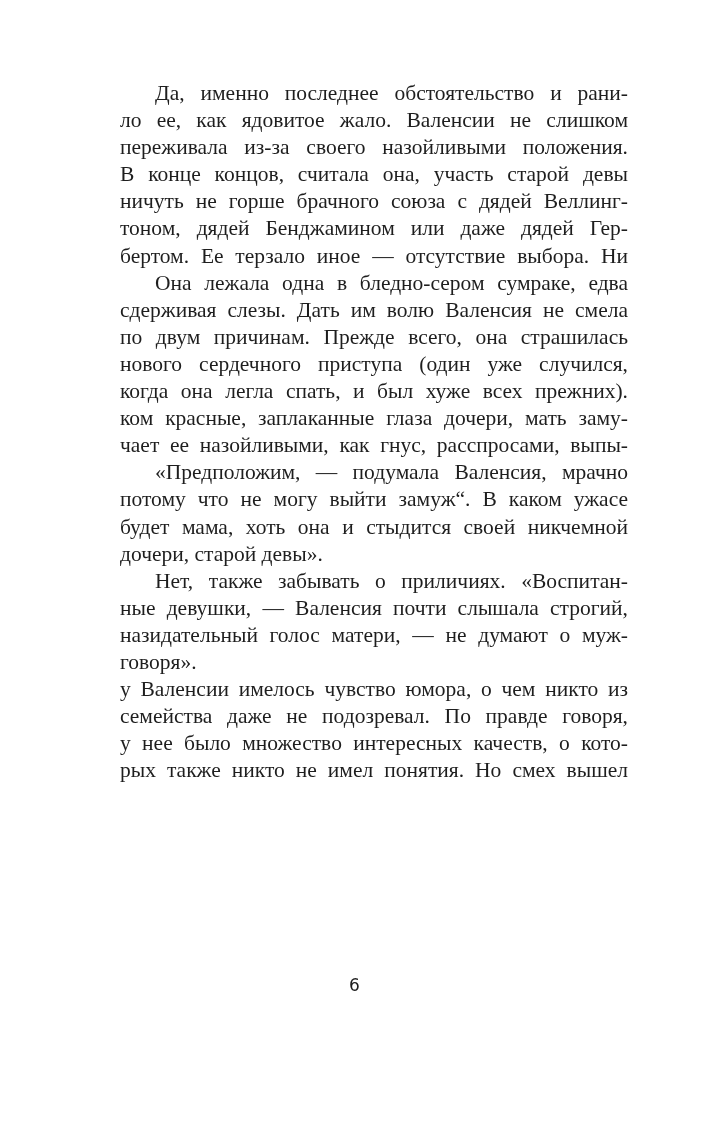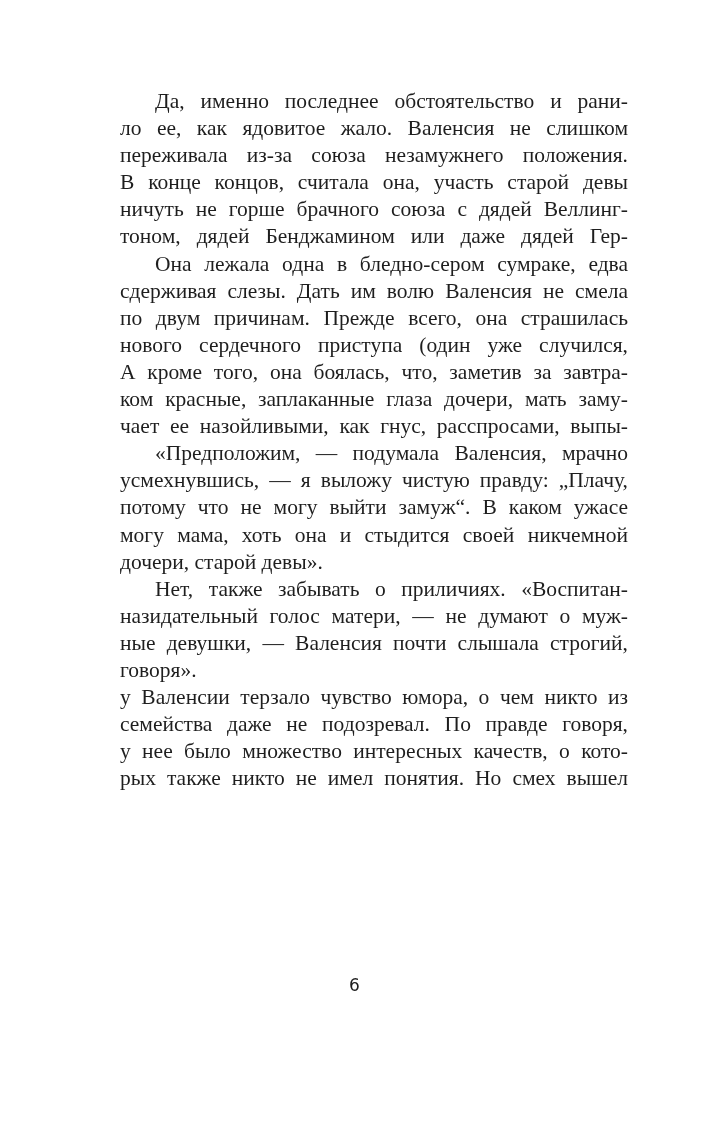--- a/index.html
+++ b/index.html
@@ -9,21 +9,21 @@
   }
   body {
     width: 709px;
     height: 1123px;
     position: relative;
     overflow: hidden;
   }
   .page {
     position: absolute;
     left: 120px;
-    top: 88px;
+    top: 80px;
     width: 508px;
   }
   .line {
     display: block;
     height: 27.1px;
     line-height: 27.1px;
     font-family: "Liberation Serif", "DejaVu Serif", serif;
     font-size: 21.5px;
     color: #1e1e1e;
     white-space: nowrap;
@@ -47,53 +47,53 @@
     color: #1e1e1e;
   }
 </style>
 </head>
 <body>
 
 <div class="page">
 
   <div>
     <span class="line indent">Да, именно последнее обстоятельство и рани-</span>
-    <span class="line">ло ее, как ядовитое жало. Валенсия не слишком</span>
-    <span class="line">переживала из-за союза незамужнего положения.</span>
+    <span class="line">ло ее, как ядовитое жало. Валенсии не слишком</span>
+    <span class="line">переживала из-за своего назойливыми положения.</span>
     <span class="line">В конце концов, считала она, участь старой девы</span>
     <span class="line">ничуть не горше брачного союза с дядей Веллинг-</span>
     <span class="line">тоном, дядей Бенджамином или даже дядей Гер-</span>
+    <span class="line">бертом. Ее терзало иное — отсутствие выбора. Ни</span>
   </div>
 
   <div>
     <span class="line indent">Она лежала одна в бледно-сером сумраке, едва</span>
     <span class="line">сдерживая слезы. Дать им волю Валенсия не смела</span>
     <span class="line">по двум причинам. Прежде всего, она страшилась</span>
     <span class="line">нового сердечного приступа (один уже случился,</span>
-    <span class="line">А кроме того, она боялась, что, заметив за завтра-</span>
+    <span class="line">когда она легла спать, и был хуже всех прежних).</span>
     <span class="line">ком красные, заплаканные глаза дочери, мать заму-</span>
     <span class="line">чает ее назойливыми, как гнус, расспросами, выпы-</span>
   </div>
 
   <div>
     <span class="line indent">«Предположим, — подумала Валенсия, мрачно</span>
-    <span class="line">усмехнувшись, — я выложу чистую правду: „Плачу,</span>
     <span class="line">потому что не могу выйти замуж“. В каком ужасе</span>
-    <span class="line">могу мама, хоть она и стыдится своей никчемной</span>
+    <span class="line">будет мама, хоть она и стыдится своей никчемной</span>
     <span class="line last">дочери, старой девы».</span>
   </div>
 
   <div>
     <span class="line indent">Нет, также забывать о приличиях. «Воспитан-</span>
+    <span class="line">ные девушки, — Валенсия почти слышала строгий,</span>
     <span class="line">назидательный голос матери, — не думают о муж-</span>
-    <span class="line">ные девушки, — Валенсия почти слышала строгий,</span>
     <span class="line last">говоря».</span>
   </div>
 
   <div>
-    <span class="line">у Валенсии терзало чувство юмора, о чем никто из</span>
+    <span class="line">у Валенсии имелось чувство юмора, о чем никто из</span>
     <span class="line">семейства даже не подозревал. По правде говоря,</span>
     <span class="line">у нее было множество интересных качеств, о кото-</span>
     <span class="line">рых также никто не имел понятия. Но смех вышел</span>
   </div>
 </div>
 
 <div class="page-number">6</div>
 
 </body></html>

